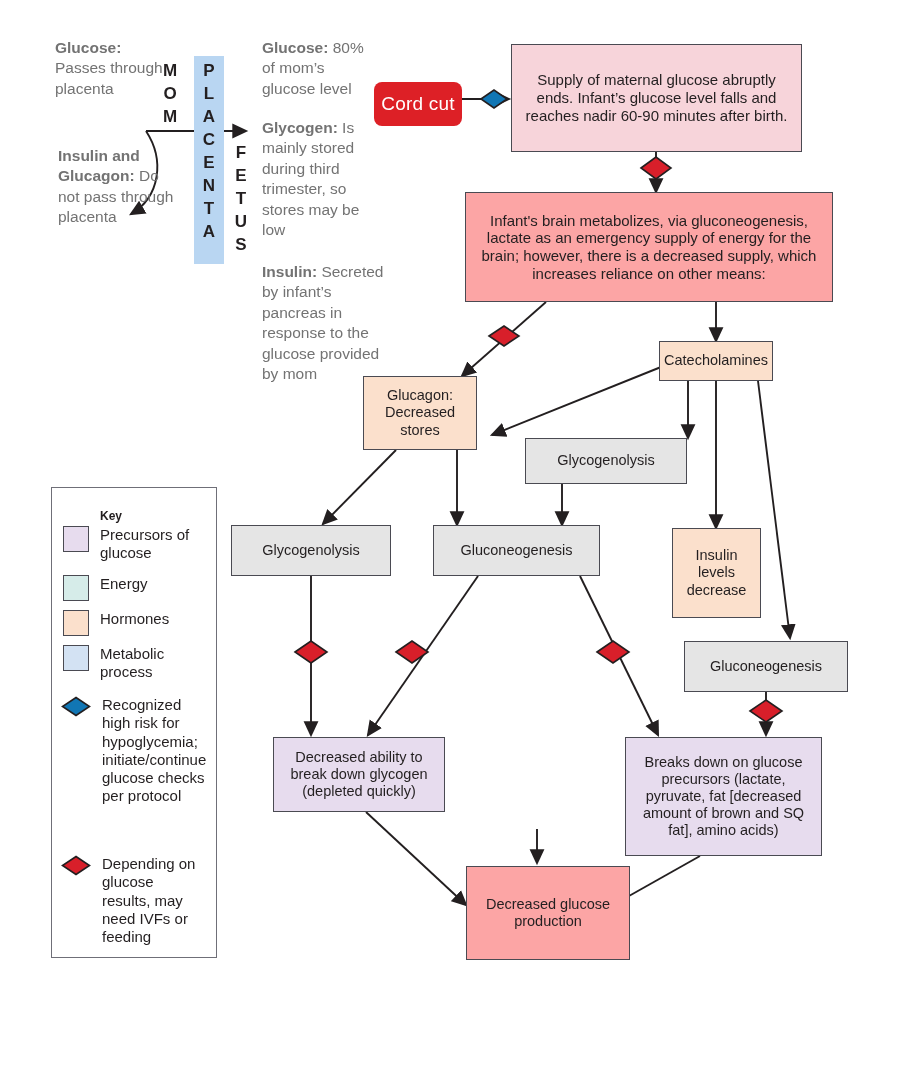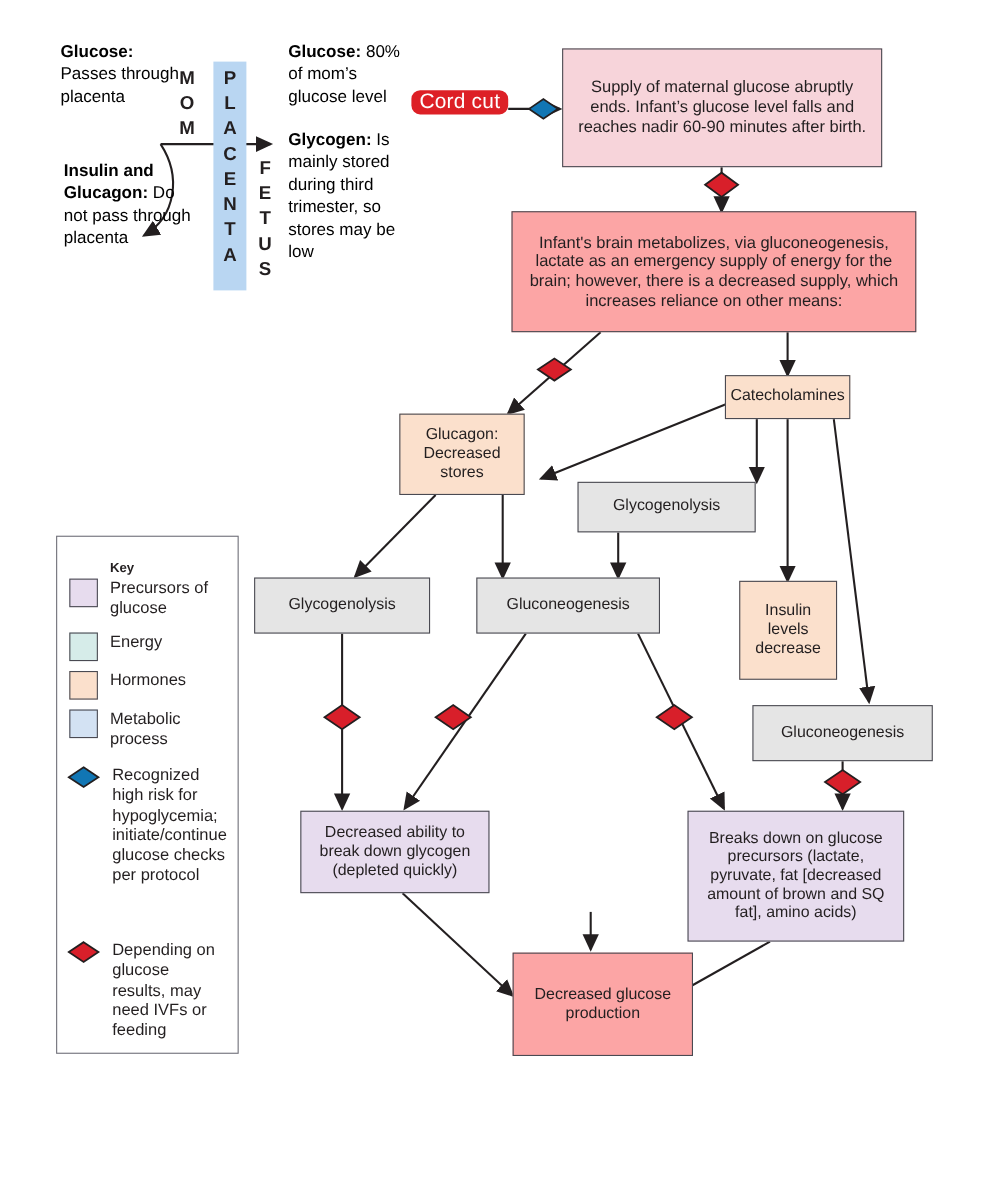--- a/index.html
+++ b/index.html
@@ -10,21 +10,21 @@
 
   .node{position:absolute;box-sizing:border-box;border:1.6px solid #4a4a52;
         display:flex;align-items:center;justify-content:center;text-align:center;
         line-height:1.18;font-size:14.5px;padding:4px 6px;}
   .n-precursor{background:#e7dcee;}
   .n-energy{background:#fca5a5;}
   .n-hormone{background:#fbe0cc;}
   .n-metabolic{background:#e5e5e5;}
   .n-pink{background:#f7d4da;}
 
-  .txtblock{position:absolute;font-size:15.5px;line-height:1.32;color:#000000;}
+  .txtblock{position:absolute;font-size:15.5px;line-height:1.32;color:#737373;}
   .txtblock b{font-weight:bold;}
 
   .placenta-bar{position:absolute;background:#b9d6f2;}
   .vert-letters{position:absolute;font-size:17px;font-weight:bold;line-height:1.35;
                 text-align:center;color:#231f20;}
 
   .cordcut{position:absolute;background:#dd2026;color:#ffffff;border-radius:8px;
            font-size:19px;display:flex;align-items:center;justify-content:center;
            letter-spacing:.2px;}
 
@@ -119,22 +119,25 @@
   <div class="vert-letters" style="left:198px;top:60px;width:22px;">P<br>L<br>A<br>C<br>E<br>N<br>T<br>A</div>
 
   <div class="vert-letters" style="left:230px;top:142px;width:22px;">F<br>E<br>T<br>U<br>S</div>
 
   <div class="txtblock" style="left:262px;top:38px;width:118px;">
     <b>Glucose:</b><span> 80% of mom’s glucose level</span>
   </div>
   <div class="txtblock" style="left:262px;top:118px;width:120px;">
     <b>Glycogen:</b><span> Is mainly stored during third trimester, so stores may be low</span>
   </div>
+  <div class="txtblock" style="left:262px;top:262px;width:134px;">
+    <b>Insulin:</b><span> Secreted by infant’s pancreas in response to the glucose provided by mom</span>
+  </div>
 
-  <div class="cordcut" style="left:374px;top:82px;width:88px;height:22px;">Cord cut</div>
+  <div class="cordcut" style="left:374px;top:82px;width:88px;height:44px;">Cord cut</div>
 
   <div class="node n-pink" style="left:511px;top:44px;width:291px;height:108px;font-size:15px;">Supply of maternal glucose abruptly ends. Infant’s glucose level falls and reaches nadir 60-90 minutes after birth.</div>
 
   <div class="node n-energy" style="left:465px;top:192px;width:368px;height:110px;font-size:15px;">Infant's brain metabolizes, via gluconeogenesis, lactate as an emergency supply of energy for the brain; however, there is a decreased supply, which increases reliance on other means:</div>
 
   <div class="node n-hormone" style="left:363px;top:376px;width:114px;height:74px;">Glucagon: Decreased stores</div>
 
   <div class="node n-hormone" style="left:659px;top:341px;width:114px;height:40px;">Catecholamines</div>
 
   <div class="node n-metabolic" style="left:525px;top:438px;width:162px;height:46px;">Glycogenolysis</div>

